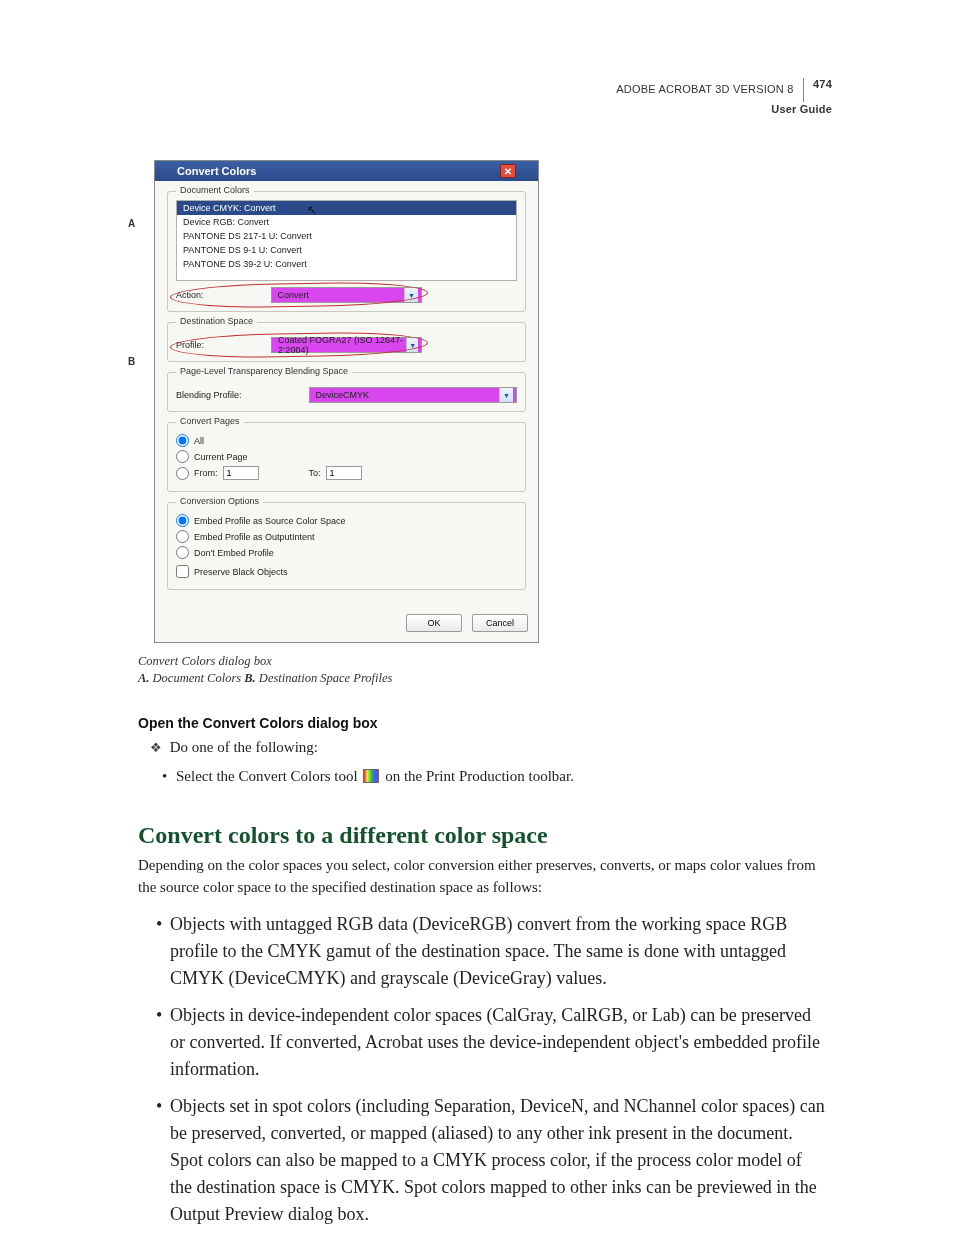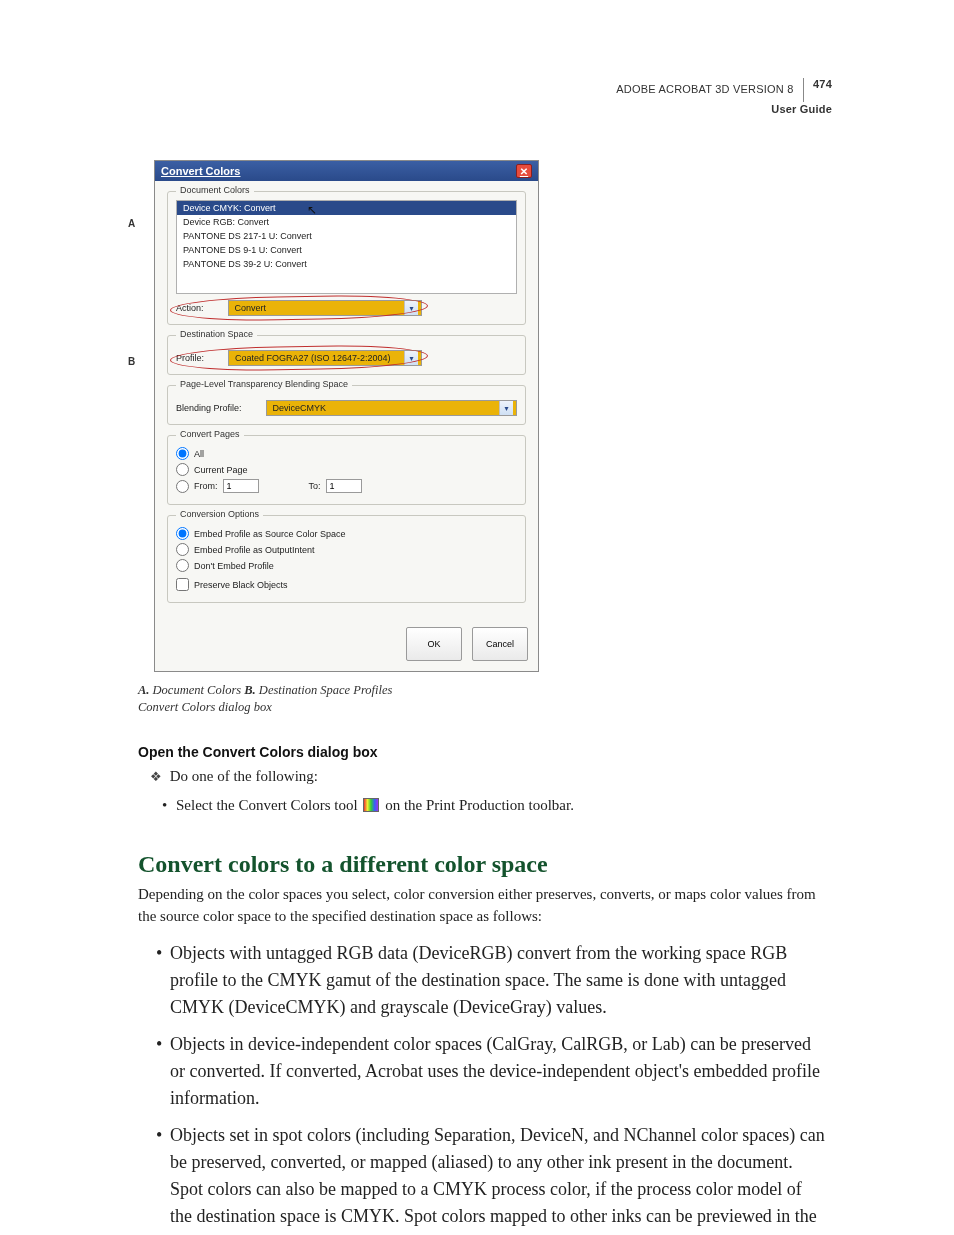--- a/index.html
+++ b/index.html
@@ -46,26 +46,25 @@
     font-family: Tahoma, Arial, sans-serif;
     font-size: 9px;
     color: #222;
     background: #f7f7f4;
     border: 1px solid #8a8a8a;
   }
   .titlebar {
     background: linear-gradient(#3b5fa4,#2a4a8a);
     color: #fff;
     font-weight:700;
-    padding: 3px 6px;
+    padding: 3px 22px;
     font-size: 11px;
     display:flex;
     justify-content:space-between;
     align-items:center;
-    text-decoration:underline;
   }
   .closebox {
     width:16px; height:14px;
     background:#e74c3c;
     border:1px solid #8a1f1f;
     display:flex; align-items:center; justify-content:center;
     color:#fff; font-size:10px; font-weight:700;
     border-radius:2px;
   }
   .dlg-body { padding: 10px 12px 10px 12px; }
@@ -80,34 +79,35 @@
     position:absolute;
     top:-7px; left:8px;
     background:#f7f7f4;
     padding:0 4px;
     font-size:9px;
     color:#333;
   }
   .listbox {
     background:#fff;
     border:1px solid #b0b0b0;
-    height:94px;
+    height:81px;
     overflow:hidden;
     font-size:9px;
   }
   .listbox .row { padding:2px 6px; white-space:nowrap; }
   .listbox .row.sel { background:#2a4a8a; color:#fff; }
   .cursor { position:absolute; left:130px; top:2px; font-size:12px; color:#111; pointer-events:none; }
   .rowline { margin-top:6px; display:flex; align-items:center; gap:24px; }
   .lbl { font-size:9px; }
   .select {
     display:inline-flex; align-items:center; justify-content:space-between;
-    border:1px solid #9a9a9a; background:#eab308;
+    border:1px solid #9a9a9a; background:#d946ef;
     height:16px; font-size:9px; padding:0 3px 0 6px;
     flex:1;
+    margin-left:43px;
   }
   .select .arrow {
     width:14px; height:14px;
     border-left:1px solid #c0c0c0;
     display:flex; align-items:center; justify-content:center;
     background:linear-gradient(#eef3fb,#cfe0f4);
     color:#2a4a8a; font-size:8px;
   }
   .circled { position:relative; }
   .circled::after{
@@ -119,21 +119,21 @@
     border:1.2px solid #c03030;
     border-radius:50%/60%;
     transform:rotate(-1deg);
     pointer-events:none;
   }
   .radio, .check { display:flex; align-items:center; gap:5px; margin:3px 0; font-size:9px;}
   .radio input, .check input { margin:0; }
   .mini { width:36px; height:14px; border:1px solid #9a9a9a; font-size:9px; padding:0 3px; background:#fff; }
   .btnrow { display:flex; justify-content:flex-end; gap:10px; padding:4px 10px 10px 0;}
   .btn {
-    min-width:56px; height:34px;
+    min-width:56px; height:18px;
     border:1px solid #9a9a9a; background:linear-gradient(#fff,#eaeaea);
     font-size:9px; font-family:Tahoma,Arial,sans-serif;
     border-radius:2px;
   }
   .callout {
     position:absolute;
     font-family: "Myriad Pro", Arial, sans-serif;
     font-weight:700; font-size:10px; color:#333;
   }
   .caption {
@@ -275,25 +275,25 @@
 
       </div>
       <div class="btnrow">
         <button class="btn">OK</button>
         <button class="btn">Cancel</button>
       </div>
     </div>
   </div>
 
   <div class="caption">
+    <div>Convert Colors dialog box</div>
     <div>
       <b>A.</b><span> Document Colors  </span>
       <b>B.</b><span> Destination Space Profiles</span>
     </div>
-    <div>Convert Colors dialog box</div>
   </div>
 
   <div class="body-section">
     <div class="h4">Open the Convert Colors dialog box</div>
     <div class="lead">Do one of the following:</div>
     <ul class="bullets">
       <li>
         <span>Select the Convert Colors tool </span><span class="tool-icon"></span><span> on the Print Production toolbar.</span>
       </li>
     </ul>

